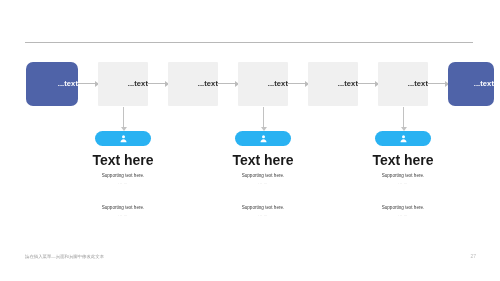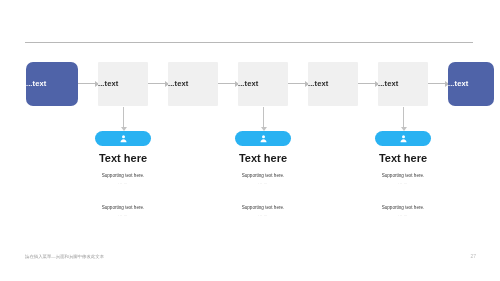--- a/index.html
+++ b/index.html
@@ -40,21 +40,21 @@
     top: 62px;
     width: 500px;
     height: 46px;
   }
   .node {
     position: absolute;
     top: 0;
     height: 44px;
     display: flex;
     align-items: center;
-    justify-content: flex-start;
+    justify-content: flex-end;
     box-sizing: border-box;
   }
   .node-label {
     font-size: 7.5px;
     font-weight: bold;
     letter-spacing: .1px;
     line-height: 1;
     white-space: nowrap;
   }
   .node.accent {
@@ -116,21 +116,21 @@
   }
   .badge svg { display: block; }
 
   
   .col {
     position: absolute;
     width: 130px;
     text-align: center;
   }
   .col-title {
-    font-size: 11px;
+    font-size: 14px;
     font-weight: bold;
     color: #1a1a1a;
     line-height: 1;
     margin: 0;
     white-space: nowrap;
   }
   .support-text {
     font-size: 4.6px;
     color: #3a3a3a;
     line-height: 1;

